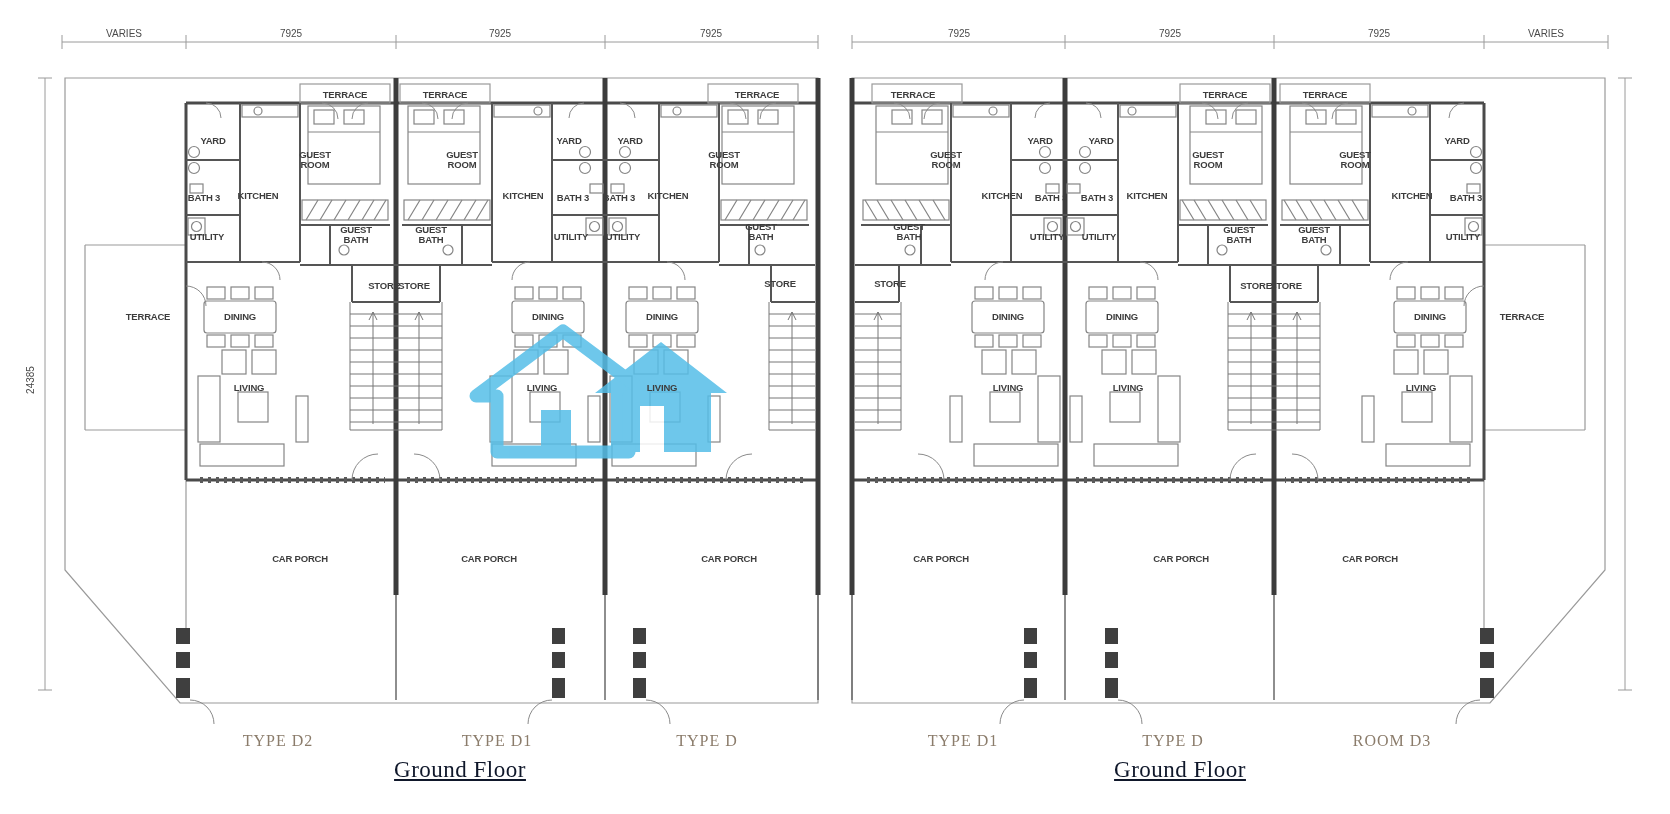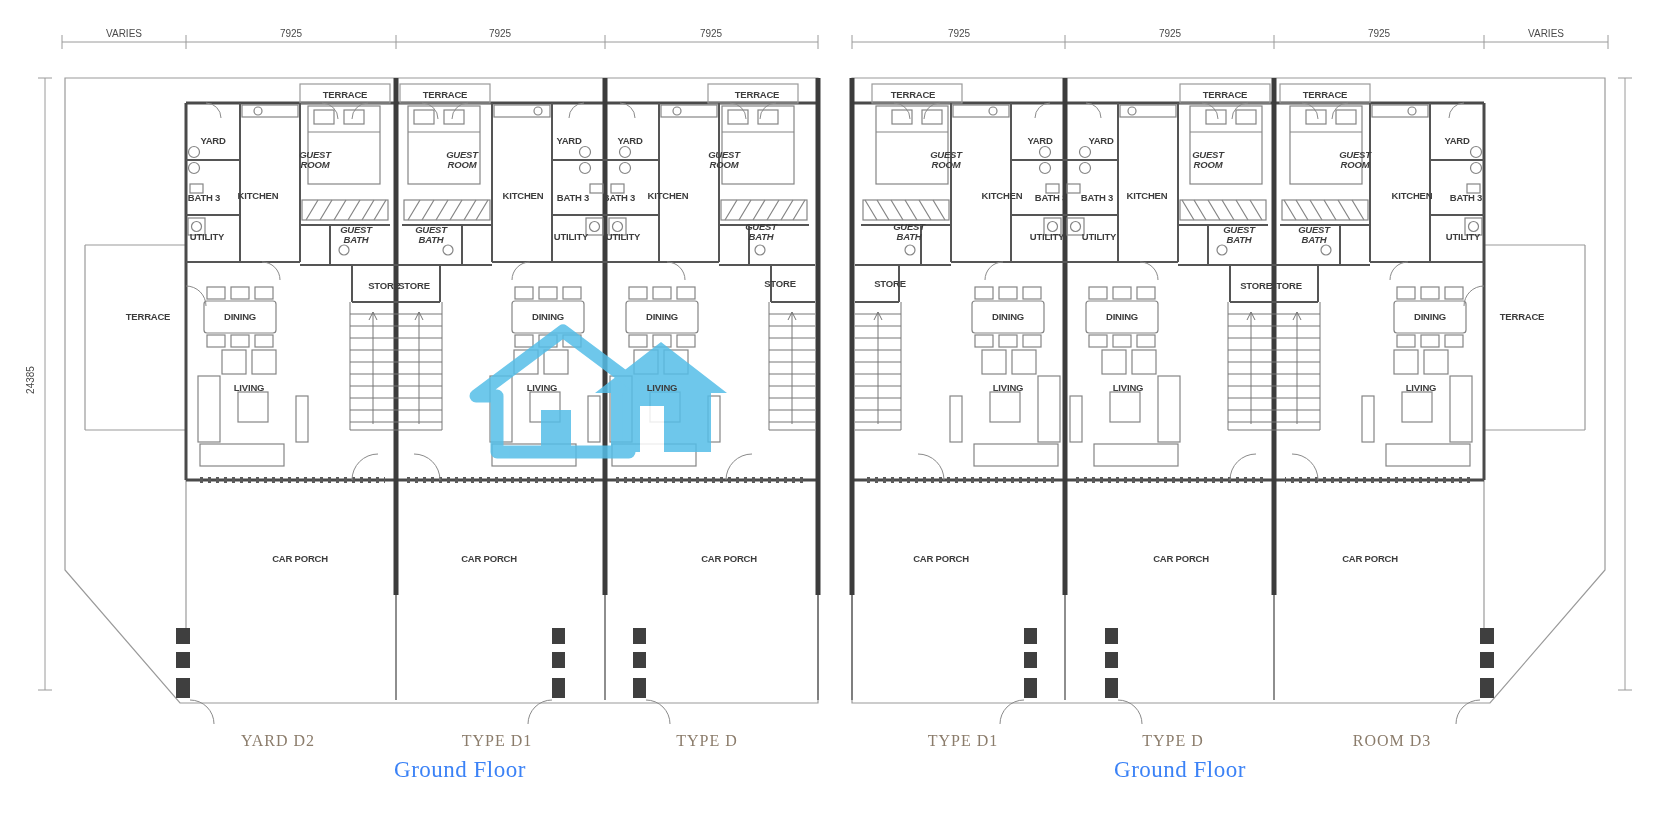--- a/index.html
+++ b/index.html
@@ -2,31 +2,31 @@
 <html><head>
 <meta charset="utf-8">
 <style>
   html,body{margin:0;padding:0;background:#ffffff;}
   .stage{position:relative;width:1670px;height:814px;background:#ffffff;overflow:hidden;
          font-family:"Liberation Sans",sans-serif;}
   .stage svg{position:absolute;left:0;top:0;}
   
   .rl{position:absolute;transform:translate(-50%,-50%);font:700 9.5px/1.1 "Liberation Sans",sans-serif;
       color:#3d3d3d;text-align:center;white-space:nowrap;letter-spacing:-0.2px;}
-  .rl.w2{white-space:normal;width:46px;font-style:italic;}
+  .rl.w2{white-space:normal;width:46px;}
   
   .dim{position:absolute;transform:translate(-50%,-50%);font:400 10px "Liberation Sans",sans-serif;
        color:#4a4a4a;white-space:nowrap;}
   .vdim{position:absolute;transform:translate(-50%,-50%) rotate(-90deg);font:400 10px "Liberation Sans",sans-serif;
         color:#4a4a4a;white-space:nowrap;}
   
   .type-label{position:absolute;transform:translate(-50%,-50%);font:400 16px "Liberation Serif",serif;
               color:#8b7c6b;letter-spacing:1px;white-space:nowrap;}
   .floor-label{position:absolute;transform:translate(-50%,-50%);font:400 23px "Liberation Serif",serif;
-               color:#3b82f6;letter-spacing:0.5px;white-space:nowrap;}
+               color:#0f172a;letter-spacing:0.5px;white-space:nowrap;text-decoration:underline;}
 </style>
 </head>
 <body>
 
 <div class="stage">
 
   <svg width="1670" height="814" viewBox="0 0 1670 814">
     <defs>
       <g id="blk">
 
@@ -246,21 +246,21 @@
   <div class="rl w2" style="left:761px;top:232px">GUEST BATH</div>
   <div class="rl" style="left:780px;top:284px">STORE</div>
   <div class="rl" style="left:668px;top:196px">KITCHEN</div>
   <div class="rl" style="left:630px;top:141px">YARD</div>
   <div class="rl" style="left:619px;top:198px">BATH 3</div>
   <div class="rl" style="left:623px;top:237px">UTILITY</div>
   <div class="rl" style="left:662px;top:317px">DINING</div>
   <div class="rl" style="left:662px;top:388px">LIVING</div>
   <div class="rl" style="left:729px;top:559px">CAR PORCH</div>
 
-  <div class="type-label" style="left:278px;top:741px">YARD D2</div>
+  <div class="type-label" style="left:278px;top:741px">TYPE D2</div>
   <div class="type-label" style="left:497px;top:741px">TYPE D1</div>
   <div class="type-label" style="left:707px;top:741px">TYPE D</div>
   <div class="floor-label" style="left:460px;top:770px">Ground Floor</div>
 
   <div class="dim" style="left:959px;top:33px">7925</div>
   <div class="dim" style="left:1170px;top:33px">7925</div>
   <div class="dim" style="left:1379px;top:33px">7925</div>
   <div class="dim" style="left:1546px;top:33px">VARIES</div>
 
   <div class="rl" style="left:913px;top:95px">TERRACE</div>

